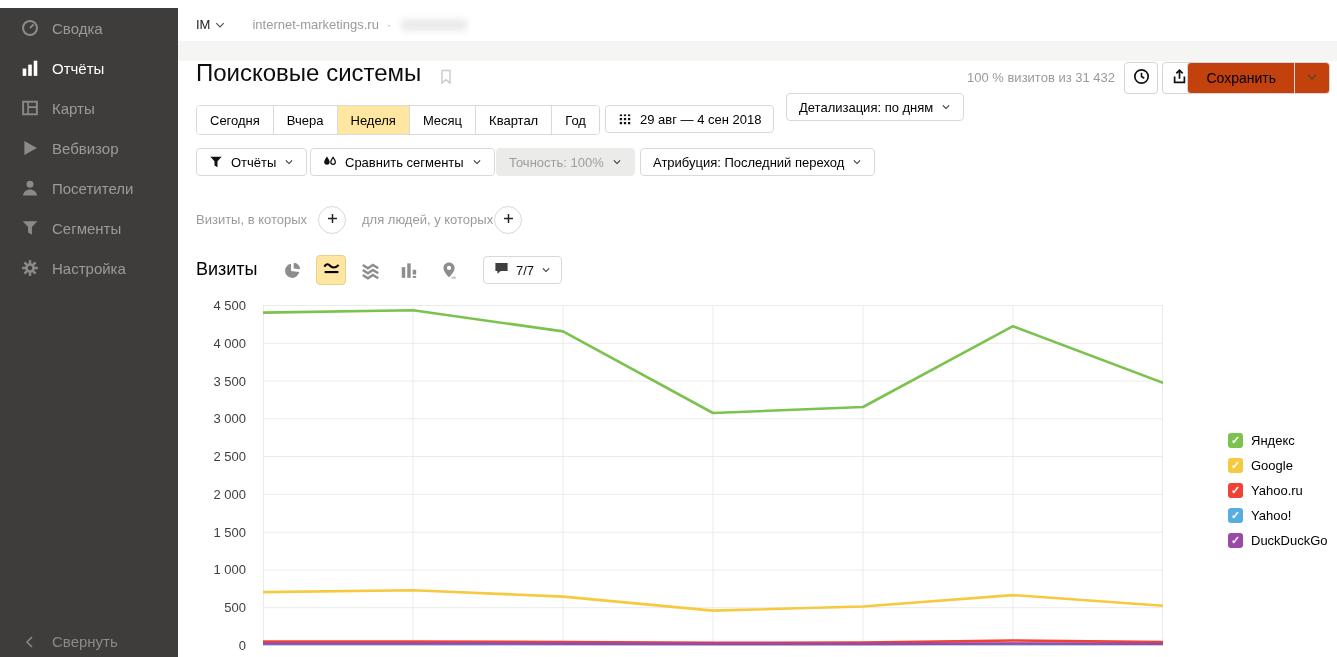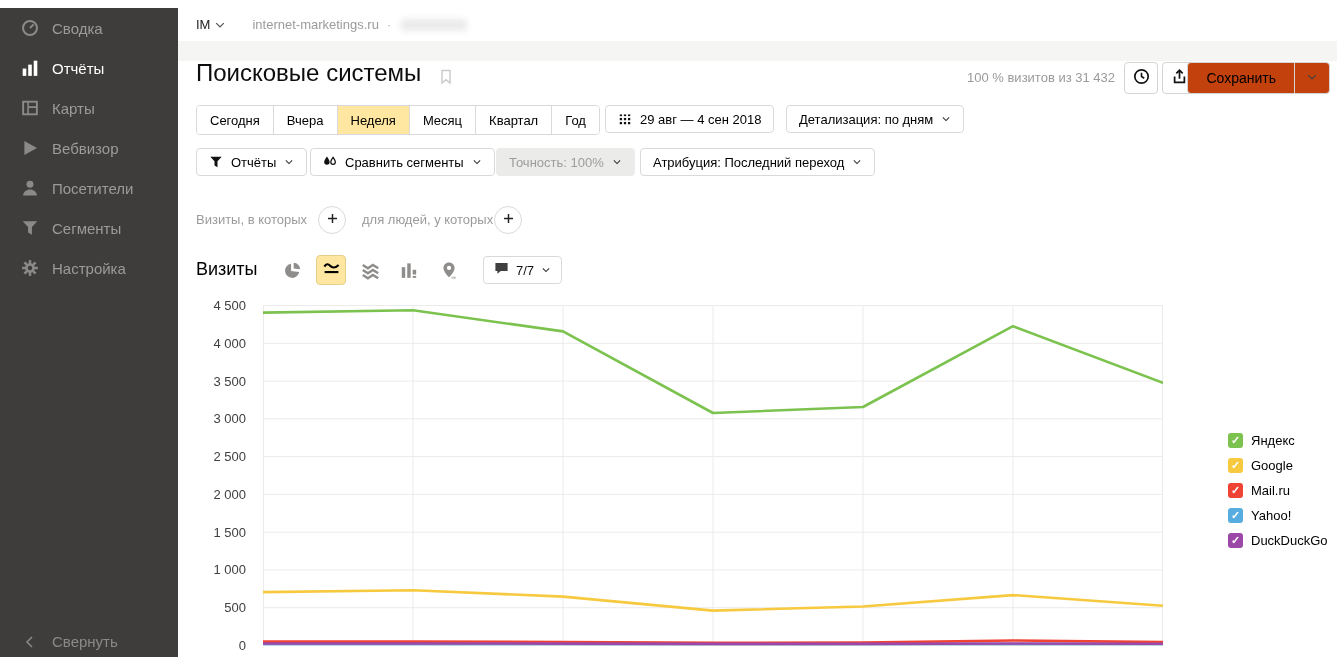--- a/index.html
+++ b/index.html
@@ -236,21 +236,21 @@
             <rect x="2" y="6.8" width="2.6" height="2.6"></rect>
             <rect x="6.7" y="6.8" width="2.6" height="2.6"></rect>
             <rect x="11.4" y="6.8" width="2.6" height="2.6"></rect>
             <rect x="2" y="11.4" width="2.6" height="2.6"></rect>
             <rect x="6.7" y="11.4" width="2.6" height="2.6"></rect>
             <rect x="11.4" y="11.4" width="2.6" height="2.6"></rect>
           </svg>
         </span>
       <span>29 авг — 4 сен 2018</span>
     </div>
-    <div class="btn" style="left:608px;top:97px">
+    <div class="btn" style="left:608px;top:85px">
       <span>Детализация: по дням</span>
       <span class="ic chev">
           <svg viewBox="0 0 16 16">
             <path d="M3 5.5l5 5 5-5" fill="none" stroke="currentColor" stroke-width="1.7"></path>
           </svg>
         </span>
     </div>
 
     <div class="btn" style="left:18px;top:140px">
       <span class="ic">
@@ -387,21 +387,21 @@
         <div class="leg-row">
           <span class="leg-box" style="background:#7cc24f">✓</span>
           <span class="leg-lab">Яндекс</span>
         </div>
         <div class="leg-row">
           <span class="leg-box" style="background:#f7c93f">✓</span>
           <span class="leg-lab">Google</span>
         </div>
         <div class="leg-row">
           <span class="leg-box" style="background:#ef4334">✓</span>
-          <span class="leg-lab">Mail.ru</span>
+          <span class="leg-lab">Yahoo.ru</span>
         </div>
         <div class="leg-row">
           <span class="leg-box" style="background:#57ace0">✓</span>
           <span class="leg-lab">Yahoo!</span>
         </div>
         <div class="leg-row">
           <span class="leg-box" style="background:#9c48a8">✓</span>
           <span class="leg-lab">DuckDuckGo</span>
         </div>
       </div>

